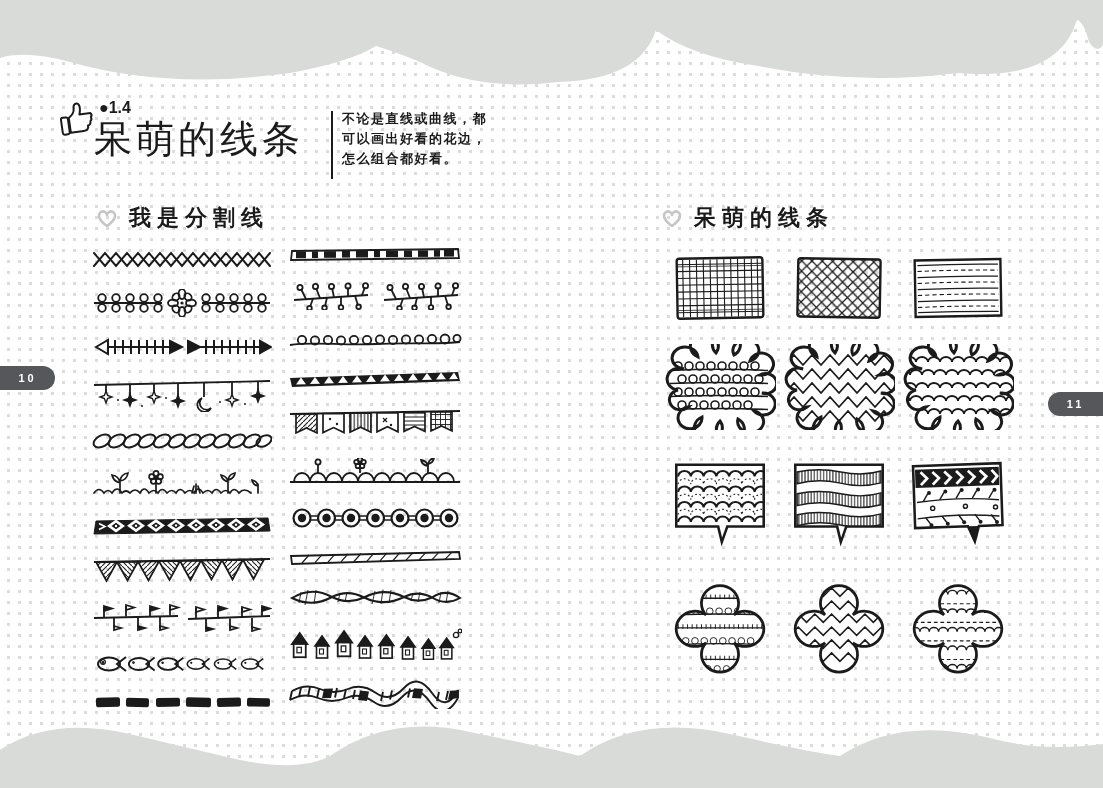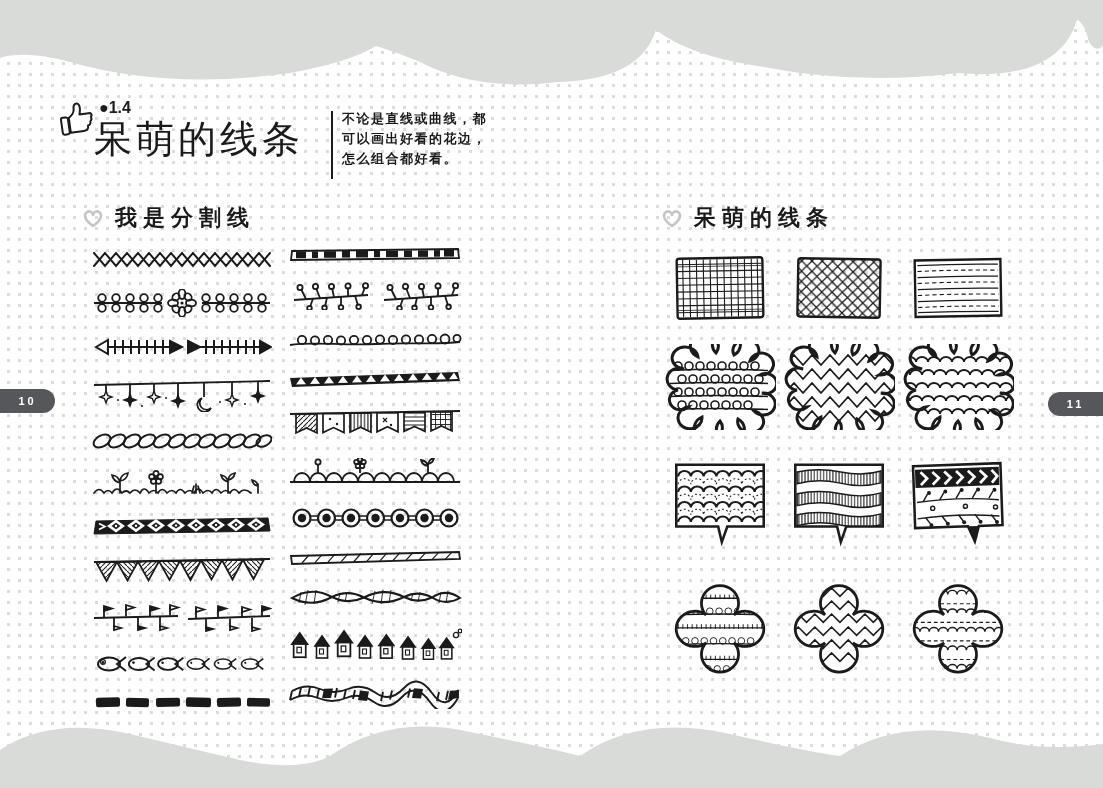--- a/index.html
+++ b/index.html
@@ -7,32 +7,32 @@
     font-family:"Liberation Sans","DejaVu Sans",sans-serif;color:#1b1b1b;}
   .dots{position:absolute;inset:0;
     background-image:radial-gradient(circle,#dcdcdc 1.5px,rgba(0,0,0,0) 1.6px);
     background-size:11px 11px;background-position:3px 3px;}
   .cloud{position:absolute;left:0;width:1103px;pointer-events:none;}
   .cloud.top{top:0;height:100px;}
   .cloud.bottom{bottom:0;height:100px;}
   .tab{position:absolute;width:55px;height:24px;background:#56575b;color:#fff;
     display:flex;align-items:center;justify-content:center;
     font-size:11px;letter-spacing:3px;font-weight:700;}
-  .tab.left{left:0;top:389px;border-radius:0 12px 12px 0;}
+  .tab.left{left:0;top:366px;border-radius:0 12px 12px 0;}
   .tab.right{right:0;top:392px;border-radius:12px 0 0 12px;}
   .lesson-icon{position:absolute;left:55px;top:98px;}
   .lesson-number{position:absolute;left:99px;top:99px;font-size:16px;font-weight:700;}
   .lesson-title{position:absolute;left:94px;top:114px;font-size:38px;font-weight:400;
     letter-spacing:4px;}
   .title-rule{position:absolute;left:331px;top:111px;width:2px;height:68px;background:#1b1b1b;}
   .intro{position:absolute;font-size:13px;line-height:20px;letter-spacing:1.5px;font-weight:700;}
   .intro.left{left:342px;top:109px;width:150px;}
   .intro.right{left:664px;top:109px;width:404px;}
   .section-head{position:absolute;display:flex;align-items:center;gap:10px;}
-  .section-head.left{left:81px;top:203px;align-items:center;}
+  .section-head.left{left:95px;top:203px;align-items:center;}
   .section-head.right{left:660px;top:203px;}
   .section-head .txt{font-size:22px;font-weight:700;letter-spacing:6px;}
   .divider-cols{position:absolute;left:92px;top:247px;width:372px;height:462px;
     display:flex;justify-content:space-between;}
   .divider-col{display:flex;flex-direction:column;justify-content:space-between;}
   .divider-col.c1{width:182px;}
   .divider-col.c2{width:176px;}
   .doodle{display:block;}
   .combo-grid{position:absolute;left:660px;top:246px;width:358px;height:446px;
     display:grid;grid-template-columns:1fr 1fr 1fr;grid-template-rows:84px 110px 116px 130px;

